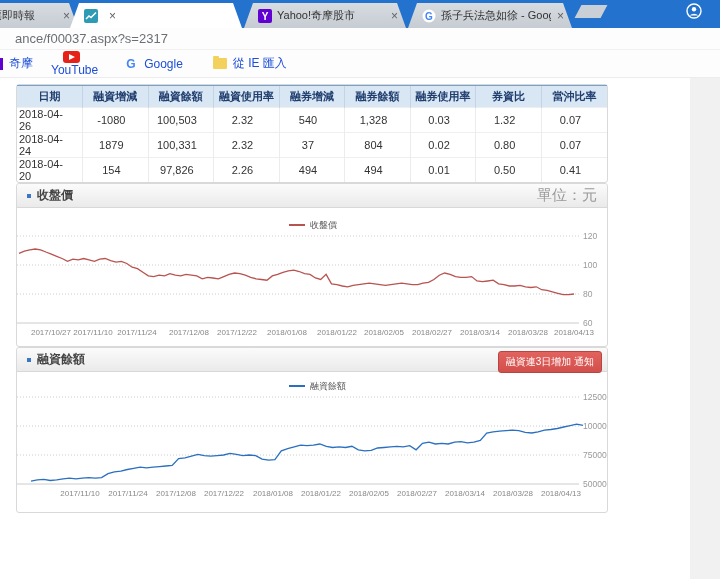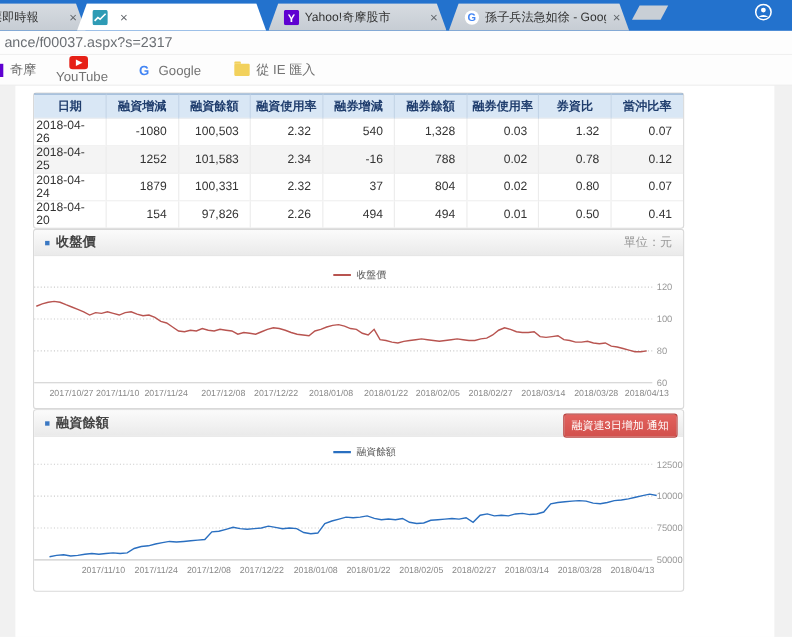--- a/index.html
+++ b/index.html
@@ -14,58 +14,58 @@
   .tab.inactive { background:linear-gradient(#d7dce1,#c6ccd3); }
   .tab.active { background:#fff; color:#222; }
   .tab .favicon { width:14px; height:14px; margin-right:5px; flex:0 0 auto; }
   .tab .tlabel { flex:1; white-space:nowrap; overflow:hidden; }
   .tab .tclose { margin-left:6px; color:#5f6368; font-size:12px; line-height:12px; cursor:default; }
   .newtab { position:absolute; left:578px; top:5px; width:26px; height:13px;
             background:#c9cfd6; transform:skewX(-28deg); }
   .profile { position:absolute; right:18px; top:3px; }
 
   .toolbar { height:22px; background:#fdfdfd; display:flex; align-items:center; border-bottom:1px solid #f0f0f0; }
-  .url-text { font-size:13px; color:#6b6f74; white-space:nowrap; margin-left:4px; }
+  .url-text { font-size:13px; color:#6b6f74; white-space:nowrap; margin-left:15px; }
 
   .bookmarks { height:28px; background:#fdfdfd; display:flex; align-items:center; border-bottom:1px solid #ececec; overflow:hidden; }
-  .bm-item { display:flex; align-items:center; margin-right:8px; font-size:12px; color:#737373; white-space:nowrap; }
+  .bm-item { display:flex; align-items:center; margin-right:8px; font-size:12px; color:#1d4ed8; white-space:nowrap; }
   .bm-item .bicon { margin-right:6px; }
   .yt-icon { width:17px; height:12px; background:#e62117; border-radius:3px; position:relative; }
   .yt-icon::after { content:""; position:absolute; left:6px; top:3px; border-left:6px solid #fff;
                     border-top:3px solid transparent; border-bottom:3px solid transparent; }
   .folder-icon { width:14px; height:11px; background:#f2d15c; border-radius:1px; position:relative; }
   .folder-icon::before { content:""; position:absolute; top:-2px; left:0; width:6px; height:2px; background:#f2d15c; border-radius:1px 1px 0 0; }
   .frag-icon { width:5px; height:12px; background:#5f01d1; margin-left:-2px; }
 
   
   .page { position:relative; height:501px; background:#f1f1f1; }
-  .content { position:absolute; left:14px; top:0; width:690px; height:501px; background:#fff; padding:6px 0 0 16px; }
+  .content { position:absolute; left:0; top:0; width:690px; height:501px; background:#fff; padding:6px 0 0 16px; }
 
   .panel { width:592px; border:1px solid #d9d9d9; border-radius:3px; background:#fff; }
   .panel + .panel { }
 
   
   table.margin-table { border-collapse:collapse; width:100%; font-size:11px; table-layout:fixed; }
   table.margin-table th { background:#d9e7f5; color:#1f3d6d; font-weight:bold; height:22px;
        border-top:1px solid #7aa0c8; border-left:1px solid #c3d4e6; text-align:center; }
   table.margin-table th:first-child { border-left:none; }
   table.margin-table td { height:18.6px; border-left:1px solid #ececec; border-top:1px solid #efefef;
        color:#333; padding:0 10px 0 2px; }
   table.margin-table td:first-child { border-left:none; }
   table.margin-table tr.alt td { background:#f4f4f4; }
   td.c-date { text-align:left; padding:0 2px; }
-  td.c-num { text-align:right; }
+  td.c-num { text-align:center; }
   td.red { color:#cc3333; }
 
   
   .sec-header { position:relative; height:24px; background:linear-gradient(#fbfbfb,#eaeaea);
        border-bottom:1px solid #d8d8d8; border-radius:3px 3px 0 0; display:flex; align-items:center; padding:0 8px; }
   .sec-bullet { width:4px; height:4px; background:#3a78c3; margin:0 6px 0 2px; }
   .sec-title { font-size:12px; font-weight:bold; color:#444; }
-  .sec-unit { position:absolute; right:10px; font-size:11px; color:#999;font-family:Liberation Mono, monospace; }
+  .sec-unit { position:absolute; right:10px; font-size:15px; color:#999;font-family:Liberation Mono, monospace; }
   .alert-btn { position:absolute; right:5px; top:3px; font-size:10px; color:#fff; padding:3px 7px;
        background:linear-gradient(#e2625e,#d2504c); border:1px solid #b94542; border-radius:3px; cursor:pointer; }
 
   .chart-wrap { position:relative; height:138px; }
   svg.chart { display:block; }
   .ylab { font-size:8.5px; fill:#999; }
   .xlab { font-size:8px; fill:#888; }
   .leg-text { font-size:9px; fill:#555; }
 </style>
 </head>
@@ -156,31 +156,20 @@
               <tr>
                 <td class="c-date">2018-04-26</td>
                 <td class="c-num red">-1080</td>
                 <td class="c-num">100,503</td>
                 <td class="c-num">2.32</td>
                 <td class="c-num red">540</td>
                 <td class="c-num">1,328</td>
                 <td class="c-num">0.03</td>
                 <td class="c-num">1.32</td>
                 <td class="c-num">0.07</td>
-              </tr>
-              <tr class="alt">
-                <td class="c-date">2018-04-25</td>
-                <td class="c-num">1252</td>
-                <td class="c-num">101,583</td>
-                <td class="c-num">2.34</td>
-                <td class="c-num">-16</td>
-                <td class="c-num">788</td>
-                <td class="c-num">0.02</td>
-                <td class="c-num">0.78</td>
-                <td class="c-num">0.12</td>
               </tr>
               <tr>
                 <td class="c-date">2018-04-24</td>
                 <td class="c-num">1879</td>
                 <td class="c-num">100,331</td>
                 <td class="c-num">2.32</td>
                 <td class="c-num">37</td>
                 <td class="c-num">804</td>
                 <td class="c-num">0.02</td>
                 <td class="c-num">0.80</td>

